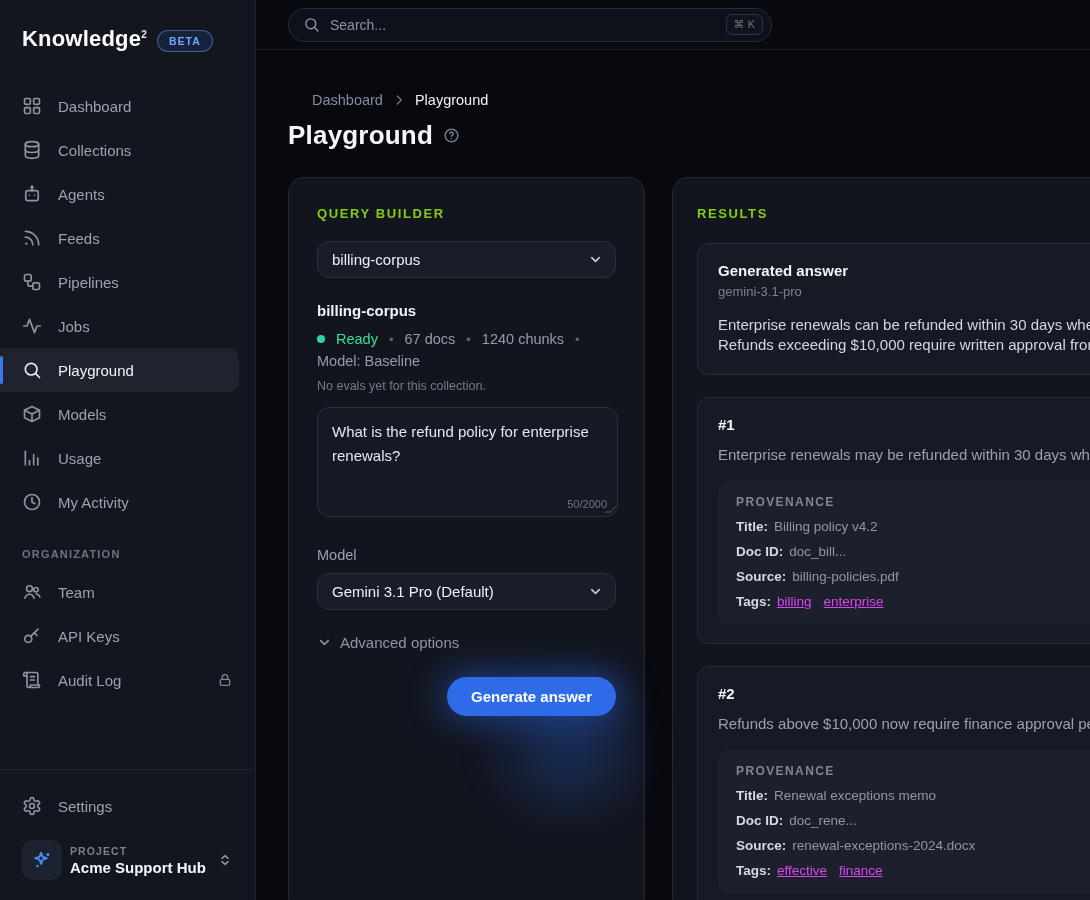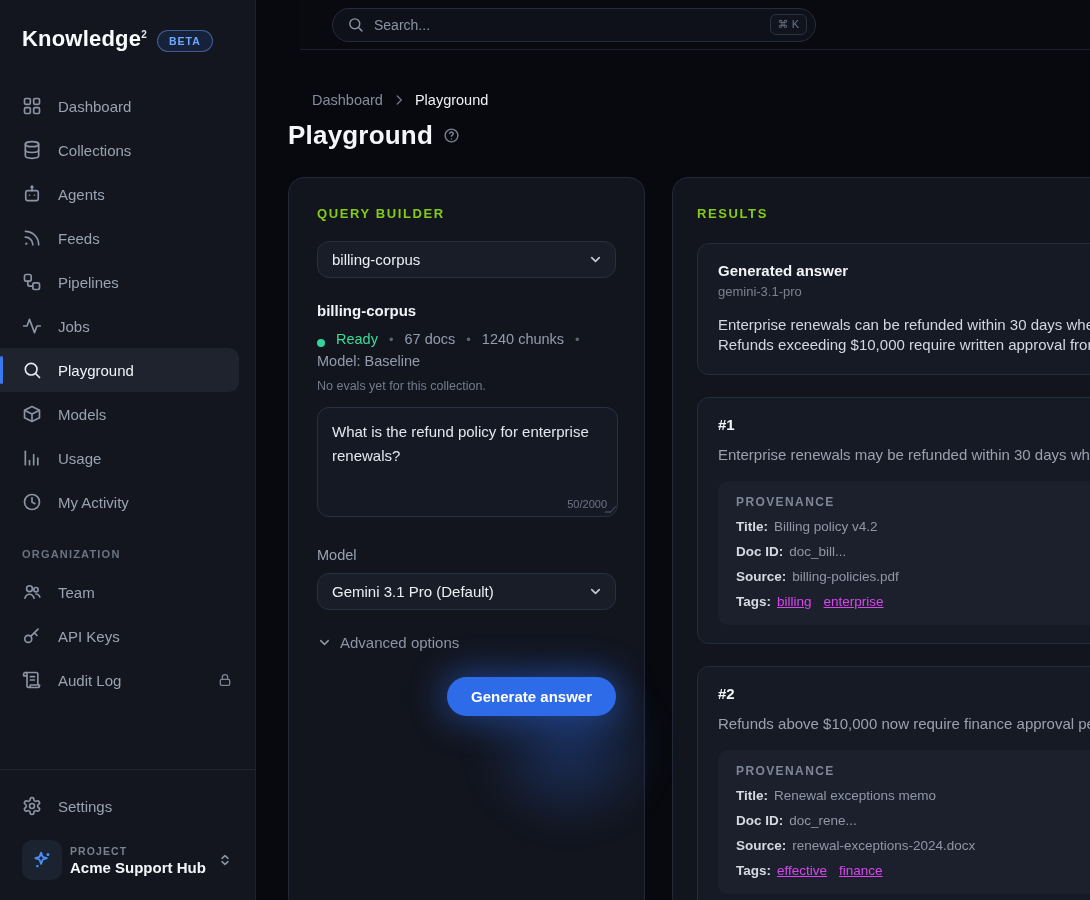--- a/index.html
+++ b/index.html
@@ -34,21 +34,21 @@
   .project-icon { width:40px; height:40px; border-radius:10px; background:#1b2230;
     display:flex; align-items:center; justify-content:center; color:#4d8bf8; }
   .project-meta { display:flex; flex-direction:column; gap:2px; flex:1; }
   .project-label { font-size:10.5px; font-weight:bold; letter-spacing:1.1px; color:#79818f; }
   .project-name { font-size:15px; font-weight:bold; color:#f5f6f9; white-space:nowrap; }
   .project-caret { width:16px; height:16px; color:#8b93a4; cursor:pointer; }
 
   
   .main { flex:1; display:flex; flex-direction:column; background:#08090e; min-width:0; }
   .topbar { height:50px; min-height:50px; border-bottom:1px solid #1c212c;
-    display:flex; align-items:center; padding-left:32px; background:#090a0f;margin-left:44px; }
+    display:flex; align-items:center; padding-left:32px; background:#090a0f; }
   .search-pill { width:484px; height:34px; border-radius:17px; background:#0e1119;
     border:1px solid #262c3a; display:flex; align-items:center; gap:10px; padding:0 8px 0 14px;
     color:#8b93a4; }
   .search-pill input { flex:1; background:transparent; border:none; outline:none;
     color:#c9cfdb; font-size:14px; font-family:inherit; }
   .search-pill input::placeholder { color:#8b93a4; }
   .kbd { font-size:11px; color:#6b7486; border:1px solid #2c3342; border-radius:6px;
     padding:3px 7px; background:#11141d; white-space:nowrap; }
 
   .content { position:relative; flex:1; padding:0 0 0 32px; }
@@ -65,21 +65,21 @@
   .panel { background:#12151e; border:1px solid #232937; border-radius:16px; }
   .panel-heading { font-size:13px; font-weight:bold; letter-spacing:1.6px; color:#84cc16; }
 
   
   .qb { width:357px; min-width:357px; height:737px; padding:28px; position:relative; }
   .select { position:relative; margin-top:20px; height:37px; border-radius:12px;
     background:#181d28; border:1px solid #2a3040; display:flex; align-items:center;
     padding:0 34px 0 14px; font-size:15px; color:#eceef4; cursor:pointer; }
   .select .chev { position:absolute; right:12px; width:15px; height:15px; color:#c3c9d4; }
   .coll-name { margin-top:24px; font-size:15px; font-weight:bold; color:#f0f2f7; }
-  .status-line { display:flex; flex-wrap:wrap; align-items:flex-end; column-gap:11px;
+  .status-line { display:flex; flex-wrap:wrap; align-items:center; column-gap:11px;
     row-gap:6px; margin-top:12px; font-size:14.5px; color:#949cac; width:300px; }
   .dot-green { width:8px; height:8px; border-radius:50%; background:#34d399; }
   .status-ready { color:#3ddc97; }
   .status-bullet { color:#5d6575; font-size:13px; }
   .evals-note { margin-top:10px; font-size:12.5px; color:#737b8b; }
   .query-box { position:relative; margin-top:14px; width:301px; height:110px;
     background:#151924; border:1px solid #2a3040; border-radius:12px; }
   .query-box textarea { width:100%; height:100%; background:transparent; border:none;
     outline:none; resize:none; color:#e4e7ee; font-size:15px; line-height:1.6;
     font-family:inherit; padding:12px 14px; }

